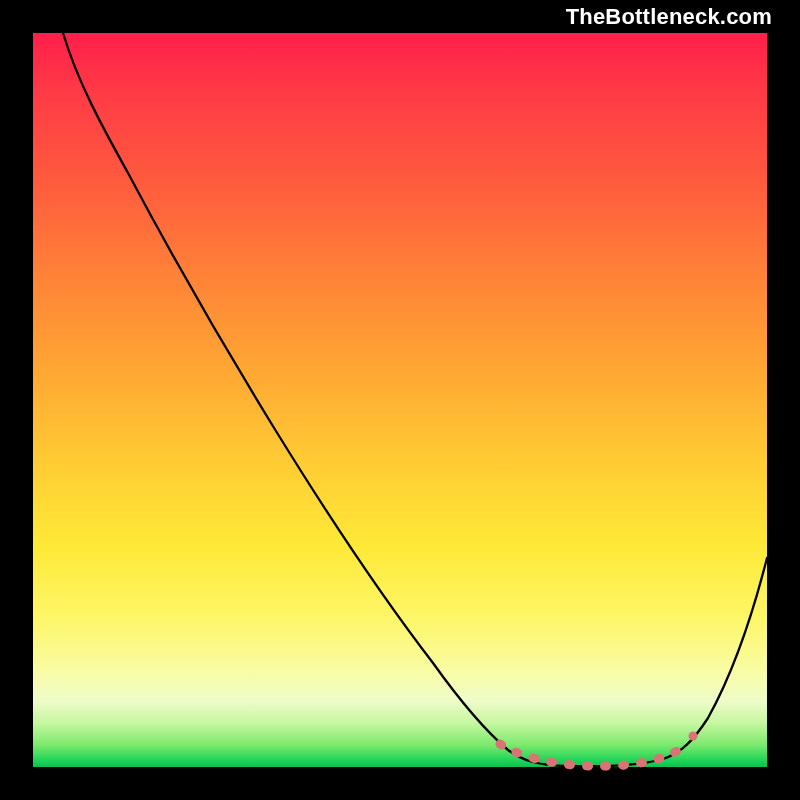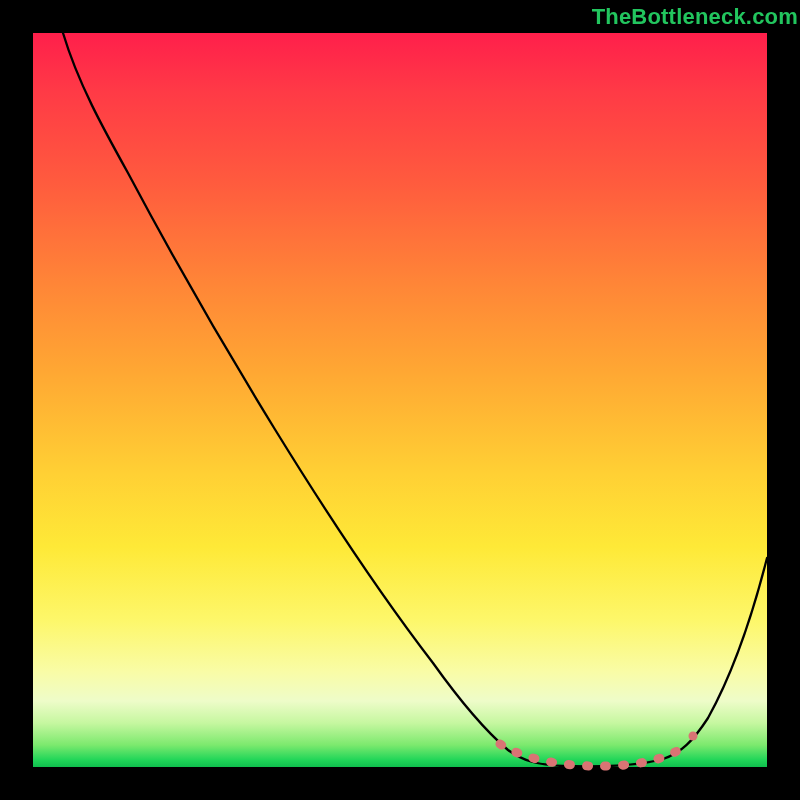--- a/index.html
+++ b/index.html
@@ -13,22 +13,22 @@
   }
   .frame {
     position: relative;
     width: 800px;
     height: 800px;
     background: #000;
   }
   .watermark {
     position: absolute;
     top: 4px;
-    right: 2px;
-    color: #22c55e;
+    right: 28px;
+    color: #ffffff;
     font-size: 22px;
     font-weight: 600;
     letter-spacing: 0.2px;
     z-index: 10;
   }
   .plot-rect {
     position: absolute;
     left: 33px;
     top: 33px;
     width: 734px;

